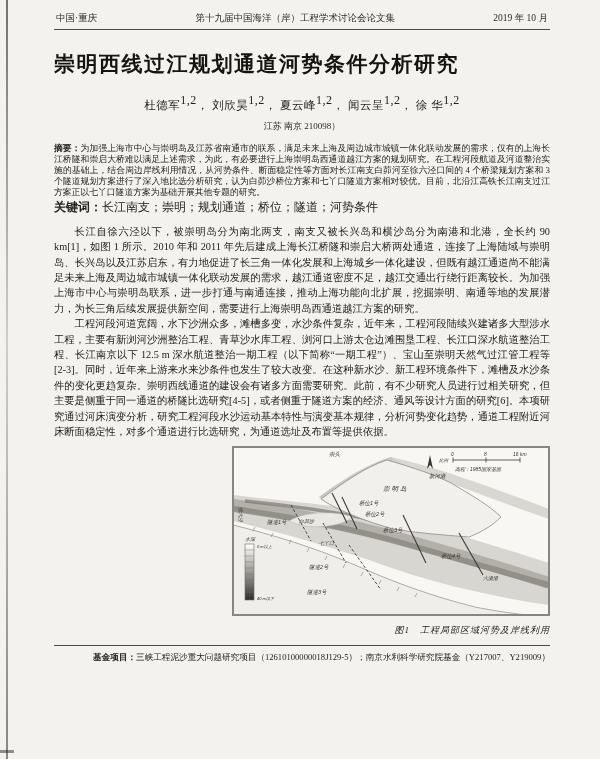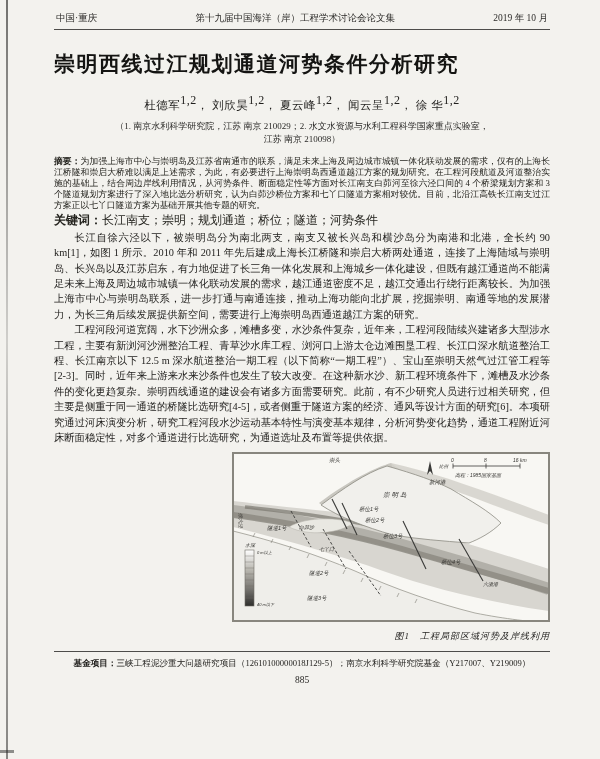--- a/index.html
+++ b/index.html
@@ -26,28 +26,28 @@
   .authors sup{font-size:12px;}
 
   .affil{text-align:center;font-size:9px;line-height:13px;margin-top:7px;color:#2a2927;}
 
   .abstract{margin-top:10px;font-size:8.8px;line-height:11px;text-align:justify;color:#25241f;}
   .blabel{font-weight:bold;font-family:"Liberation Sans","DejaVu Sans",sans-serif;}
   .keywords{margin-top:2px;font-size:12px;line-height:14px;text-align:justify;color:#25241f;}
 
   .body-text p{font-size:10.3px;line-height:15.4px;text-align:justify;
     text-indent:2em;margin:0;color:#1d1c1a;}
-  .body-text p:first-child{margin-top:3px;}
+  .body-text p:first-child{margin-top:10px;}
 
   .figure-wrap{text-align:right;margin-top:6px;font-style:italic;}
   .fig-box{display:inline-block;border:1px solid #88867e;background:#f8f7f3;line-height:0;}
   .fig-caption{font-size:9px;margin-top:5px;color:#242321;letter-spacing:1px;}
 
   .footnote{margin-top:8px;border-top:1px solid #4d4c4a;padding-top:5px;
-    font-size:8.6px;line-height:13.8px;color:#23221f;text-align:center;}
+    font-size:8.6px;line-height:13.8px;color:#23221f;text-align:right;}
   .page-num{text-align:center;font-size:9.5px;margin-top:5px;color:#2a2927;}
 
   .map-label{font-family:"Liberation Sans","DejaVu Sans",sans-serif;fill:#33322f;}
 </style>
 </head>
 <body>
 
 <div class="scan-left"></div>
 <div class="scan-bottom"></div>
 
@@ -64,21 +64,20 @@
 
   <div class="authors">
     <span><span>杜德军</span><sup>1,2</sup><span>，</span></span>
     <span><span>刘欣昊</span><sup>1,2</sup><span>，</span></span>
     <span><span>夏云峰</span><sup>1,2</sup><span>，</span></span>
     <span><span>闻云呈</span><sup>1,2</sup><span>，</span></span>
     <span><span>徐 华</span><sup>1,2</sup><span></span></span>
   </div>
 
   <div class="affil">
-    <div>（1. 南京水利科学研究院，江苏 南京 210029；2. 水文水资源与水利工程科学国家重点实验室，</div>
     <div>江苏 南京 210098）</div>
   </div>
 
   <div class="abstract">
     <span class="blabel">摘要：</span><span>为加强上海市中心与崇明岛及江苏省南通市的联系，满足未来上海及周边城市城镇一体化联动发展的需求，仅有的上海长江桥隧和崇启大桥难以满足上述需求，为此，有必要进行上海崇明岛西通道越江方案的规划研究。在工程河段航道及河道整治实施的基础上，结合周边岸线利用情况，从河势条件、断面稳定性等方面对长江南支白茆河至徐六泾口间的 4 个桥梁规划方案和 3 个隧道规划方案进行了深入地比选分析研究，认为白茆沙桥位方案和七丫口隧道方案相对较优。目前，北沿江高铁长江南支过江方案正以七丫口隧道方案为基础开展其他专题的研究。</span>
   </div>
 
   <div class="keywords">
     <span class="blabel">关键词：</span><span>长江南支；崇明；规划通道；桥位；隧道；河势条件</span>
   </div>
@@ -175,15 +174,14 @@
     </div>
     <div class="fig-caption">图1　工程局部区域河势及岸线利用</div>
   </div>
 
   <div class="footnote">
     <div>
       <span class="blabel">基金项目：</span><span>三峡工程泥沙重大问题研究项目（12610100000018J129-5）；南京水利科学研究院基金（Y217007、Y219009）</span>
     </div>
   </div>
 
-  <div class="page-num">885</div>
 
 </div>
 
 </body></html>

